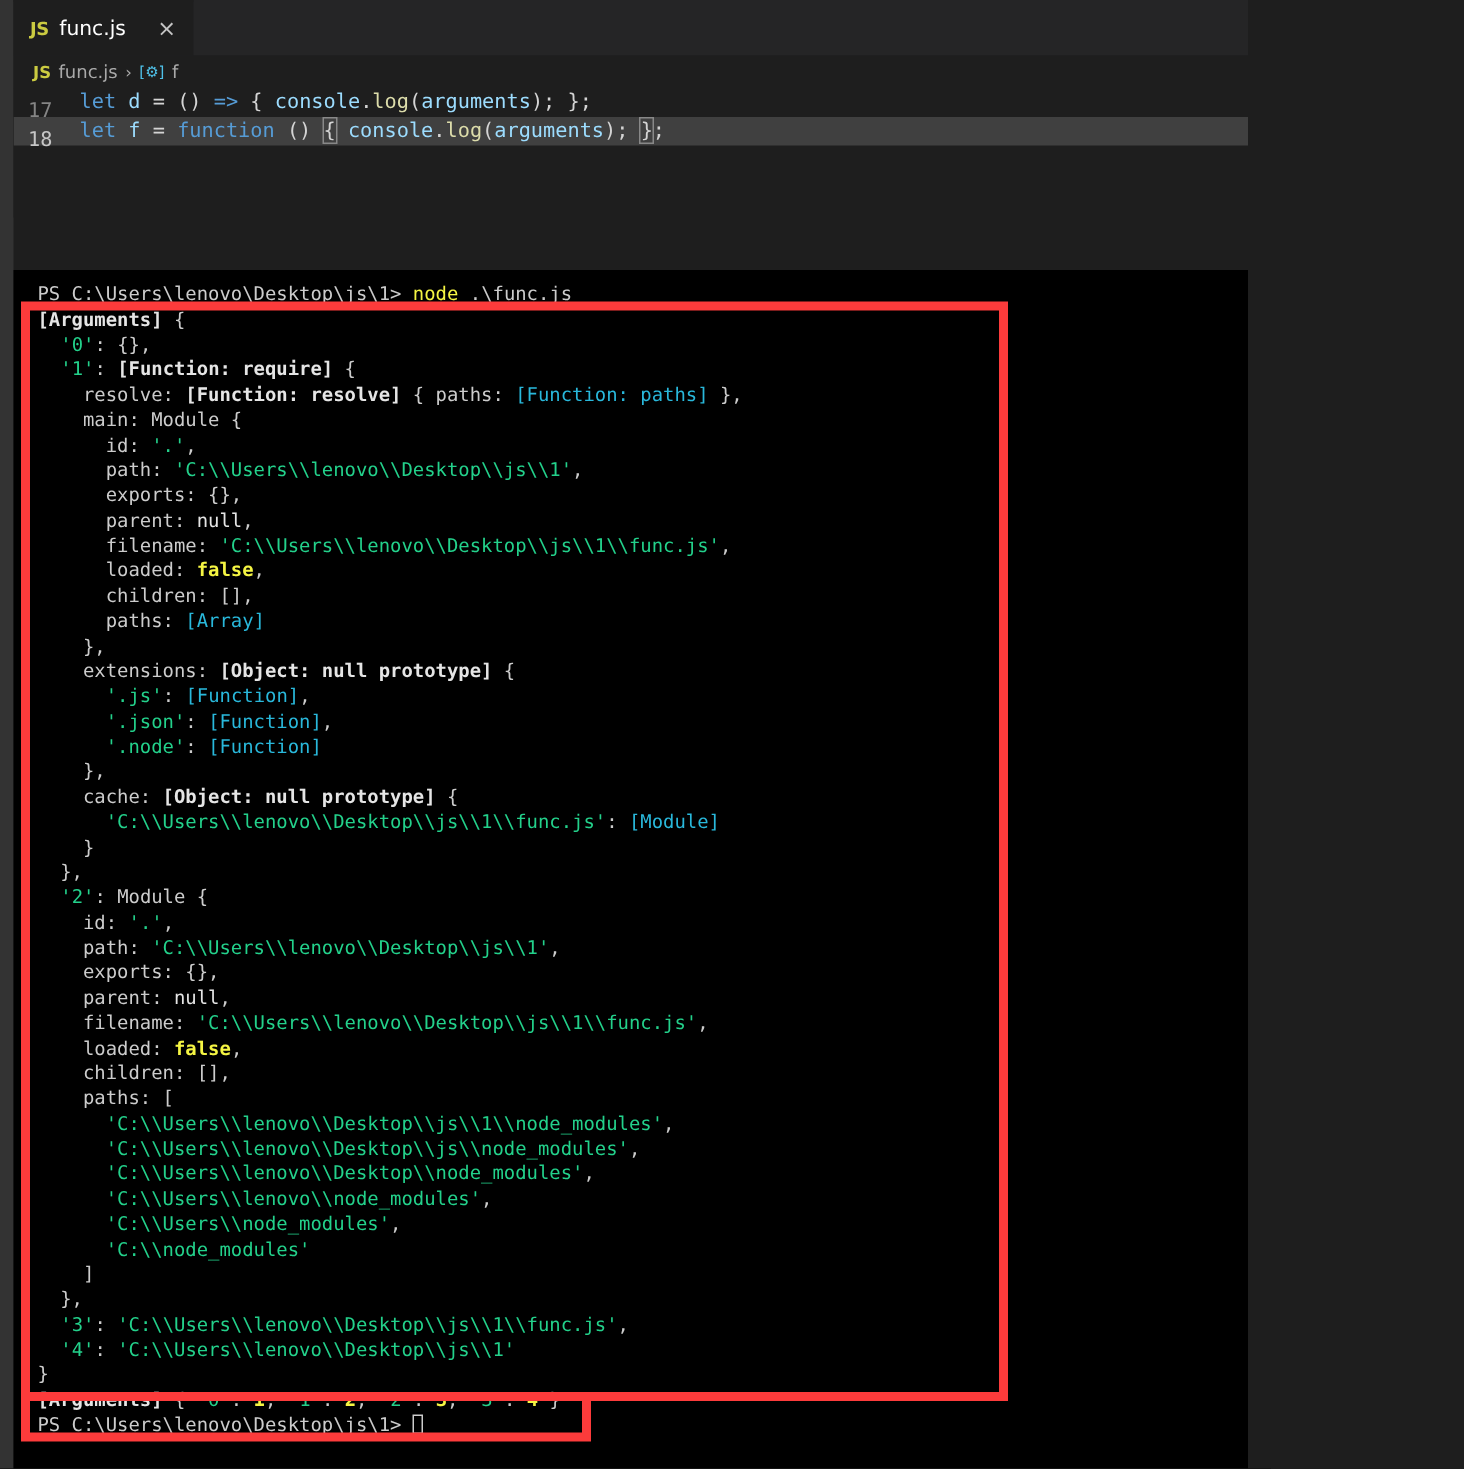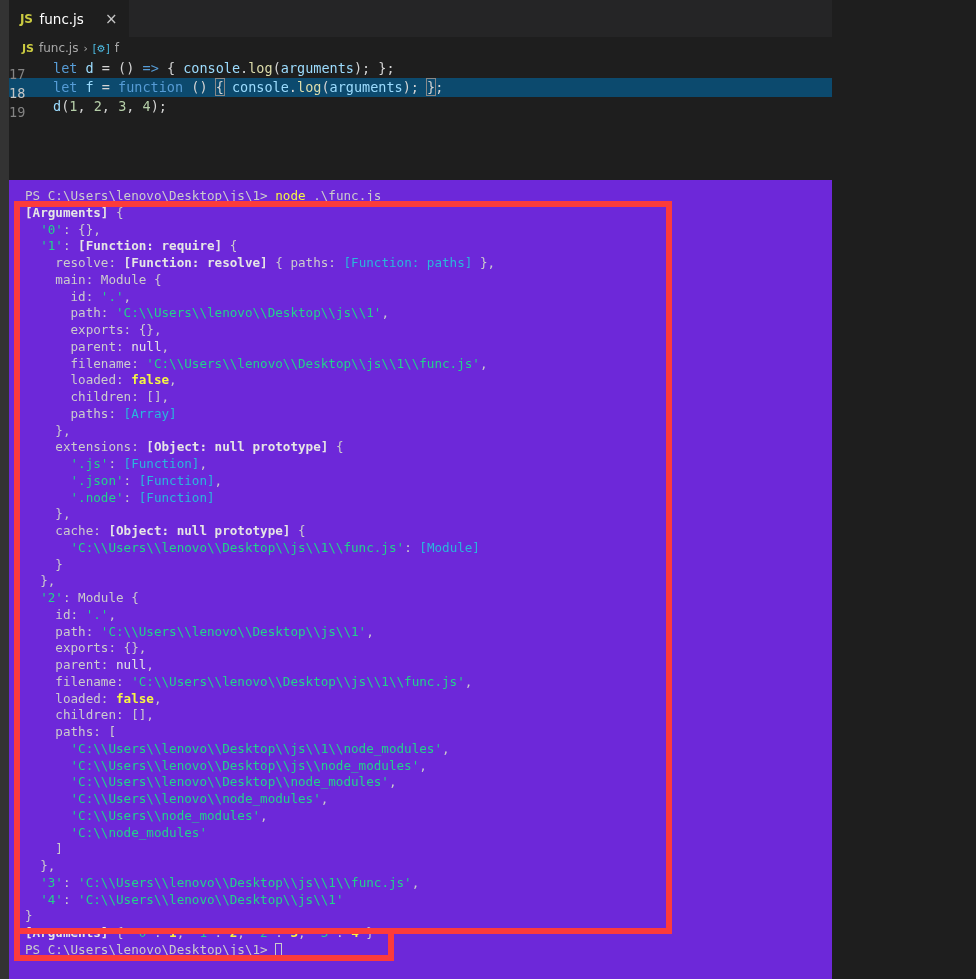--- a/index.html
+++ b/index.html
@@ -63,23 +63,23 @@
   
   .editor {
     position: absolute; left: 9px; top: 59px; right: 0; height: 86px;
     background: #1e1e1e;
     font-family: "DejaVu Sans Mono", monospace;
     font-size: 13.5px;
     line-height: 19px;
     overflow: hidden;
   }
   .code-line { display: flex; height: 19px; align-items: center; white-space: pre; }
-  .code-line.active { background: #0c4a6e; }
+  .code-line.active { background: #404040; }
   .ln {
-    width: 44px; text-align: left; padding-right: 18px;
+    width: 44px; text-align: right; padding-right: 18px;
     color: #858585; flex: none; margin-top: 12px;
   }
   .code-line.active .ln { color: #c6c6c6; }
   .code-txt { color: #d4d4d4; }
 
   .k-let   { color: #569cd6; }   
   .k-var   { color: #9cdcfe; }   
   .k-punct { color: #d4d4d4; }
   .k-fn    { color: #dcdcaa; }   
   .k-num   { color: #b5cea8; }
@@ -98,21 +98,21 @@
   .panel-tab { color: #8a8a8a; position: relative; padding-bottom: 2px; }
   .panel-tab.active { color: #e7e7e7; }
   .panel-tab.active::after {
     content: ""; position: absolute; left: 0; right: 0; bottom: -9px;
     height: 1px; background: #e7e7e7;
   }
 
   
   .terminal {
     position: absolute; left: 9px; top: 180px; right: 0; bottom: 0;
-    background: #6d28d9;
+    background: #000000;
     font-family: "DejaVu Sans Mono", monospace;
     font-size: 12.6px;
     line-height: 16.75px;
     padding-left: 16px; padding-top: 8px;
     overflow: hidden;
     white-space: pre;
   }
   .t-line { height: 16.75px; white-space: pre; }
 
   .c-default { color: #cccccc; }
@@ -161,24 +161,20 @@
 
   <div class="editor">
     <div class="code-line">
       <span class="ln">17</span>
       <span class="code-txt"><span class="k-let">let</span> <span class="k-var">d</span> <span class="k-punct">=</span> <span class="k-punct">()</span> <span class="k-let">=&gt;</span> <span class="k-punct">{</span> <span class="k-var">console</span><span class="k-punct">.</span><span class="k-fn">log</span><span class="k-punct">(</span><span class="k-obj">arguments</span><span class="k-punct">);</span> <span class="k-punct">};</span></span>
     </div>
     <div class="code-line active">
       <span class="ln">18</span>
       <span class="code-txt"><span class="k-let">let</span> <span class="k-var">f</span> <span class="k-punct">=</span> <span class="k-let">function</span> <span class="k-punct">()</span> <span class="k-punct brmatch">{</span> <span class="k-var">console</span><span class="k-punct">.</span><span class="k-fn">log</span><span class="k-punct">(</span><span class="k-obj">arguments</span><span class="k-punct">);</span> <span class="k-punct brmatch">}</span><span class="k-punct">;</span></span>
     </div>
-    <div class="code-line">
-      <span class="ln">19</span>
-      <span class="code-txt"><span class="k-var">d</span><span class="k-punct">(</span><span class="k-num">1</span><span class="k-punct">,</span> <span class="k-num">2</span><span class="k-punct">,</span> <span class="k-num">3</span><span class="k-punct">,</span> <span class="k-num">4</span><span class="k-punct">);</span></span>
-    </div>
   </div>
 
 
   <div class="terminal" id="term"><div class="t-line"><span class="c-default">PS C:\Users\lenovo\Desktop\js\1&gt;</span> <span class="c-yellow">node</span> <span class="c-default">.\func.js</span></div><div class="t-line"><span class="c-default"><span class="c-white">[Arguments]</span> {</span></div><div class="t-line"><span class="c-default">  <span class="c-green">'0'</span>: {},</span></div><div class="t-line"><span class="c-default">  <span class="c-green">'1'</span>: <span class="c-white">[Function: require]</span> {</span></div><div class="t-line"><span class="c-default">    resolve: <span class="c-white">[Function: resolve]</span> { paths: <span class="c-cyan">[Function: paths]</span> },</span></div><div class="t-line"><span class="c-default">    main: Module {</span></div><div class="t-line"><span class="c-default">      id: <span class="c-green">'.'</span>,</span></div><div class="t-line"><span class="c-default">      path: <span class="c-green">'C:\\Users\\lenovo\\Desktop\\js\\1'</span>,</span></div><div class="t-line"><span class="c-default">      exports: {},</span></div><div class="t-line"><span class="c-default">      parent: <span class="c-bold">null</span>,</span></div><div class="t-line"><span class="c-default">      filename: <span class="c-green">'C:\\Users\\lenovo\\Desktop\\js\\1\\func.js'</span>,</span></div><div class="t-line"><span class="c-default">      loaded: <span class="c-yellowb">false</span>,</span></div><div class="t-line"><span class="c-default">      children: [],</span></div><div class="t-line"><span class="c-default">      paths: <span class="c-cyan">[Array]</span></span></div><div class="t-line"><span class="c-default">    },</span></div><div class="t-line"><span class="c-default">    extensions: <span class="c-white">[Object: null prototype]</span> {</span></div><div class="t-line"><span class="c-default">      <span class="c-green">'.js'</span>: <span class="c-cyan">[Function]</span>,</span></div><div class="t-line"><span class="c-default">      <span class="c-green">'.json'</span>: <span class="c-cyan">[Function]</span>,</span></div><div class="t-line"><span class="c-default">      <span class="c-green">'.node'</span>: <span class="c-cyan">[Function]</span></span></div><div class="t-line"><span class="c-default">    },</span></div><div class="t-line"><span class="c-default">    cache: <span class="c-white">[Object: null prototype]</span> {</span></div><div class="t-line"><span class="c-default">      <span class="c-green">'C:\\Users\\lenovo\\Desktop\\js\\1\\func.js'</span>: <span class="c-cyan">[Module]</span></span></div><div class="t-line"><span class="c-default">    }</span></div><div class="t-line"><span class="c-default">  },</span></div><div class="t-line"><span class="c-default">  <span class="c-green">'2'</span>: Module {</span></div><div class="t-line"><span class="c-default">    id: <span class="c-green">'.'</span>,</span></div><div class="t-line"><span class="c-default">    path: <span class="c-green">'C:\\Users\\lenovo\\Desktop\\js\\1'</span>,</span></div><div class="t-line"><span class="c-default">    exports: {},</span></div><div class="t-line"><span class="c-default">    parent: <span class="c-bold">null</span>,</span></div><div class="t-line"><span class="c-default">    filename: <span class="c-green">'C:\\Users\\lenovo\\Desktop\\js\\1\\func.js'</span>,</span></div><div class="t-line"><span class="c-default">    loaded: <span class="c-yellowb">false</span>,</span></div><div class="t-line"><span class="c-default">    children: [],</span></div><div class="t-line"><span class="c-default">    paths: [</span></div><div class="t-line"><span class="c-default">      <span class="c-green">'C:\\Users\\lenovo\\Desktop\\js\\1\\node_modules'</span>,</span></div><div class="t-line"><span class="c-default">      <span class="c-green">'C:\\Users\\lenovo\\Desktop\\js\\node_modules'</span>,</span></div><div class="t-line"><span class="c-default">      <span class="c-green">'C:\\Users\\lenovo\\Desktop\\node_modules'</span>,</span></div><div class="t-line"><span class="c-default">      <span class="c-green">'C:\\Users\\lenovo\\node_modules'</span>,</span></div><div class="t-line"><span class="c-default">      <span class="c-green">'C:\\Users\\node_modules'</span>,</span></div><div class="t-line"><span class="c-default">      <span class="c-green">'C:\\node_modules'</span></span></div><div class="t-line"><span class="c-default">    ]</span></div><div class="t-line"><span class="c-default">  },</span></div><div class="t-line"><span class="c-default">  <span class="c-green">'3'</span>: <span class="c-green">'C:\\Users\\lenovo\\Desktop\\js\\1\\func.js'</span>,</span></div><div class="t-line"><span class="c-default">  <span class="c-green">'4'</span>: <span class="c-green">'C:\\Users\\lenovo\\Desktop\\js\\1'</span></span></div><div class="t-line"><span class="c-default">}</span></div><div class="t-line"><span class="c-default"><span class="c-white">[Arguments]</span> { <span class="c-green">'0'</span>: <span class="c-numy">1</span>, <span class="c-green">'1'</span>: <span class="c-numy">2</span>, <span class="c-green">'2'</span>: <span class="c-numy">3</span>, <span class="c-green">'3'</span>: <span class="c-numy">4</span> }</span></div><div class="t-line"><span class="c-default">PS C:\Users\lenovo\Desktop\js\1&gt;</span> <span class="cursor-blk"></span></div></div>
 
   <div class="redbox" id="redbox-main"></div>
   <div class="redbox" id="redbox-result"></div>
 
 </div>
 

